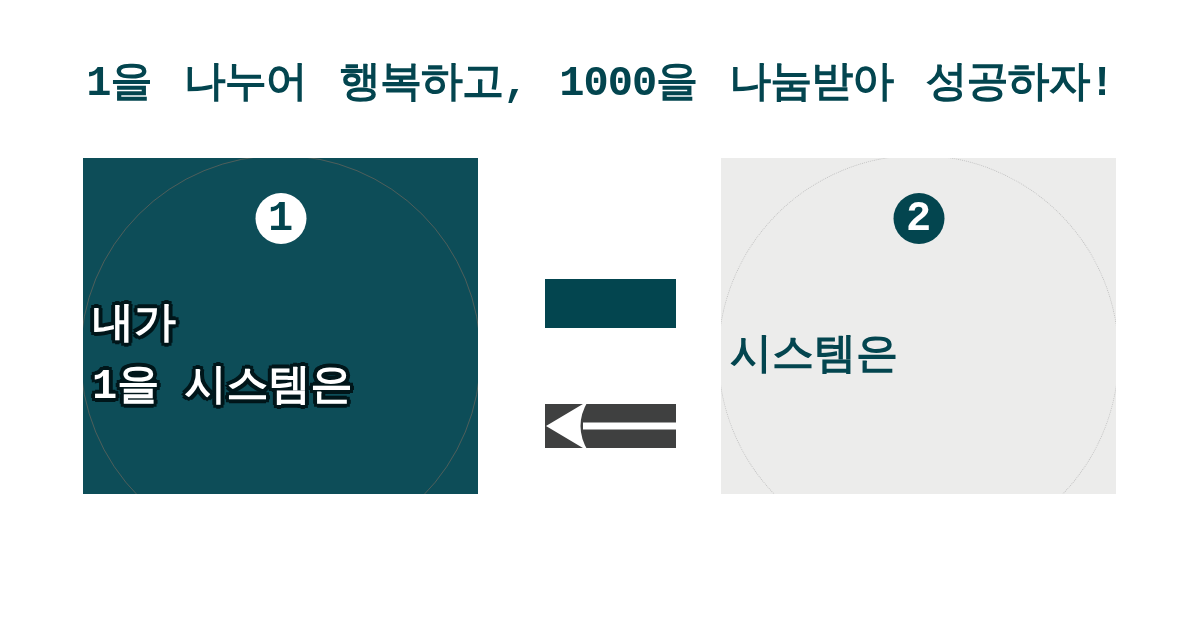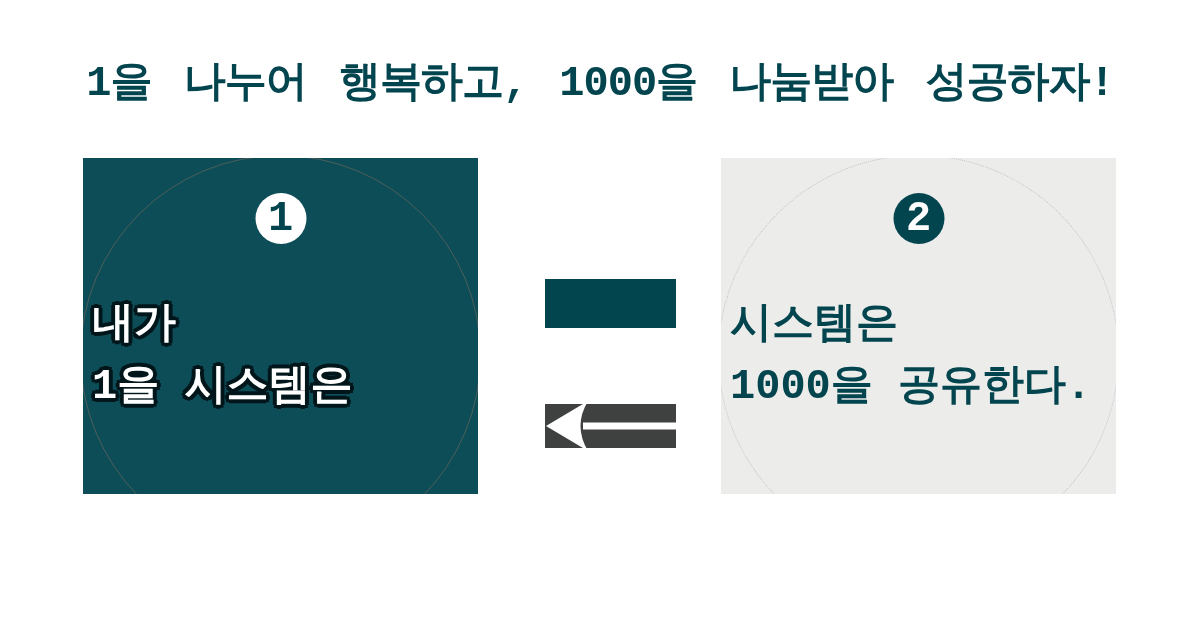--- a/index.html
+++ b/index.html
@@ -76,21 +76,20 @@
     </div>
   </div>
 
   <div class="card card-right">
     <div class="inscribed inscribed-right"></div>
     <div class="badge badge-right">
       <span>2</span>
     </div>
     <div class="card-text card-text-right">
       <div>시스템은</div>
-      <div>1000을 공유한다.</div>
     </div>
   </div>
 
   <div class="bar-forward"></div>
 
   <div class="arrow-back">
     <svg viewBox="0 0 131 50" xmlns="http://www.w3.org/2000/svg">
       <rect x="0" y="3" width="131" height="44" fill="#3F4040"></rect>
       <rect x="38" y="21.5" width="93" height="7" fill="#FFFFFF"></rect>
       <path d="M1 25 L43 0 Q28 25 43 50 Z" fill="#FFFFFF"></path>

